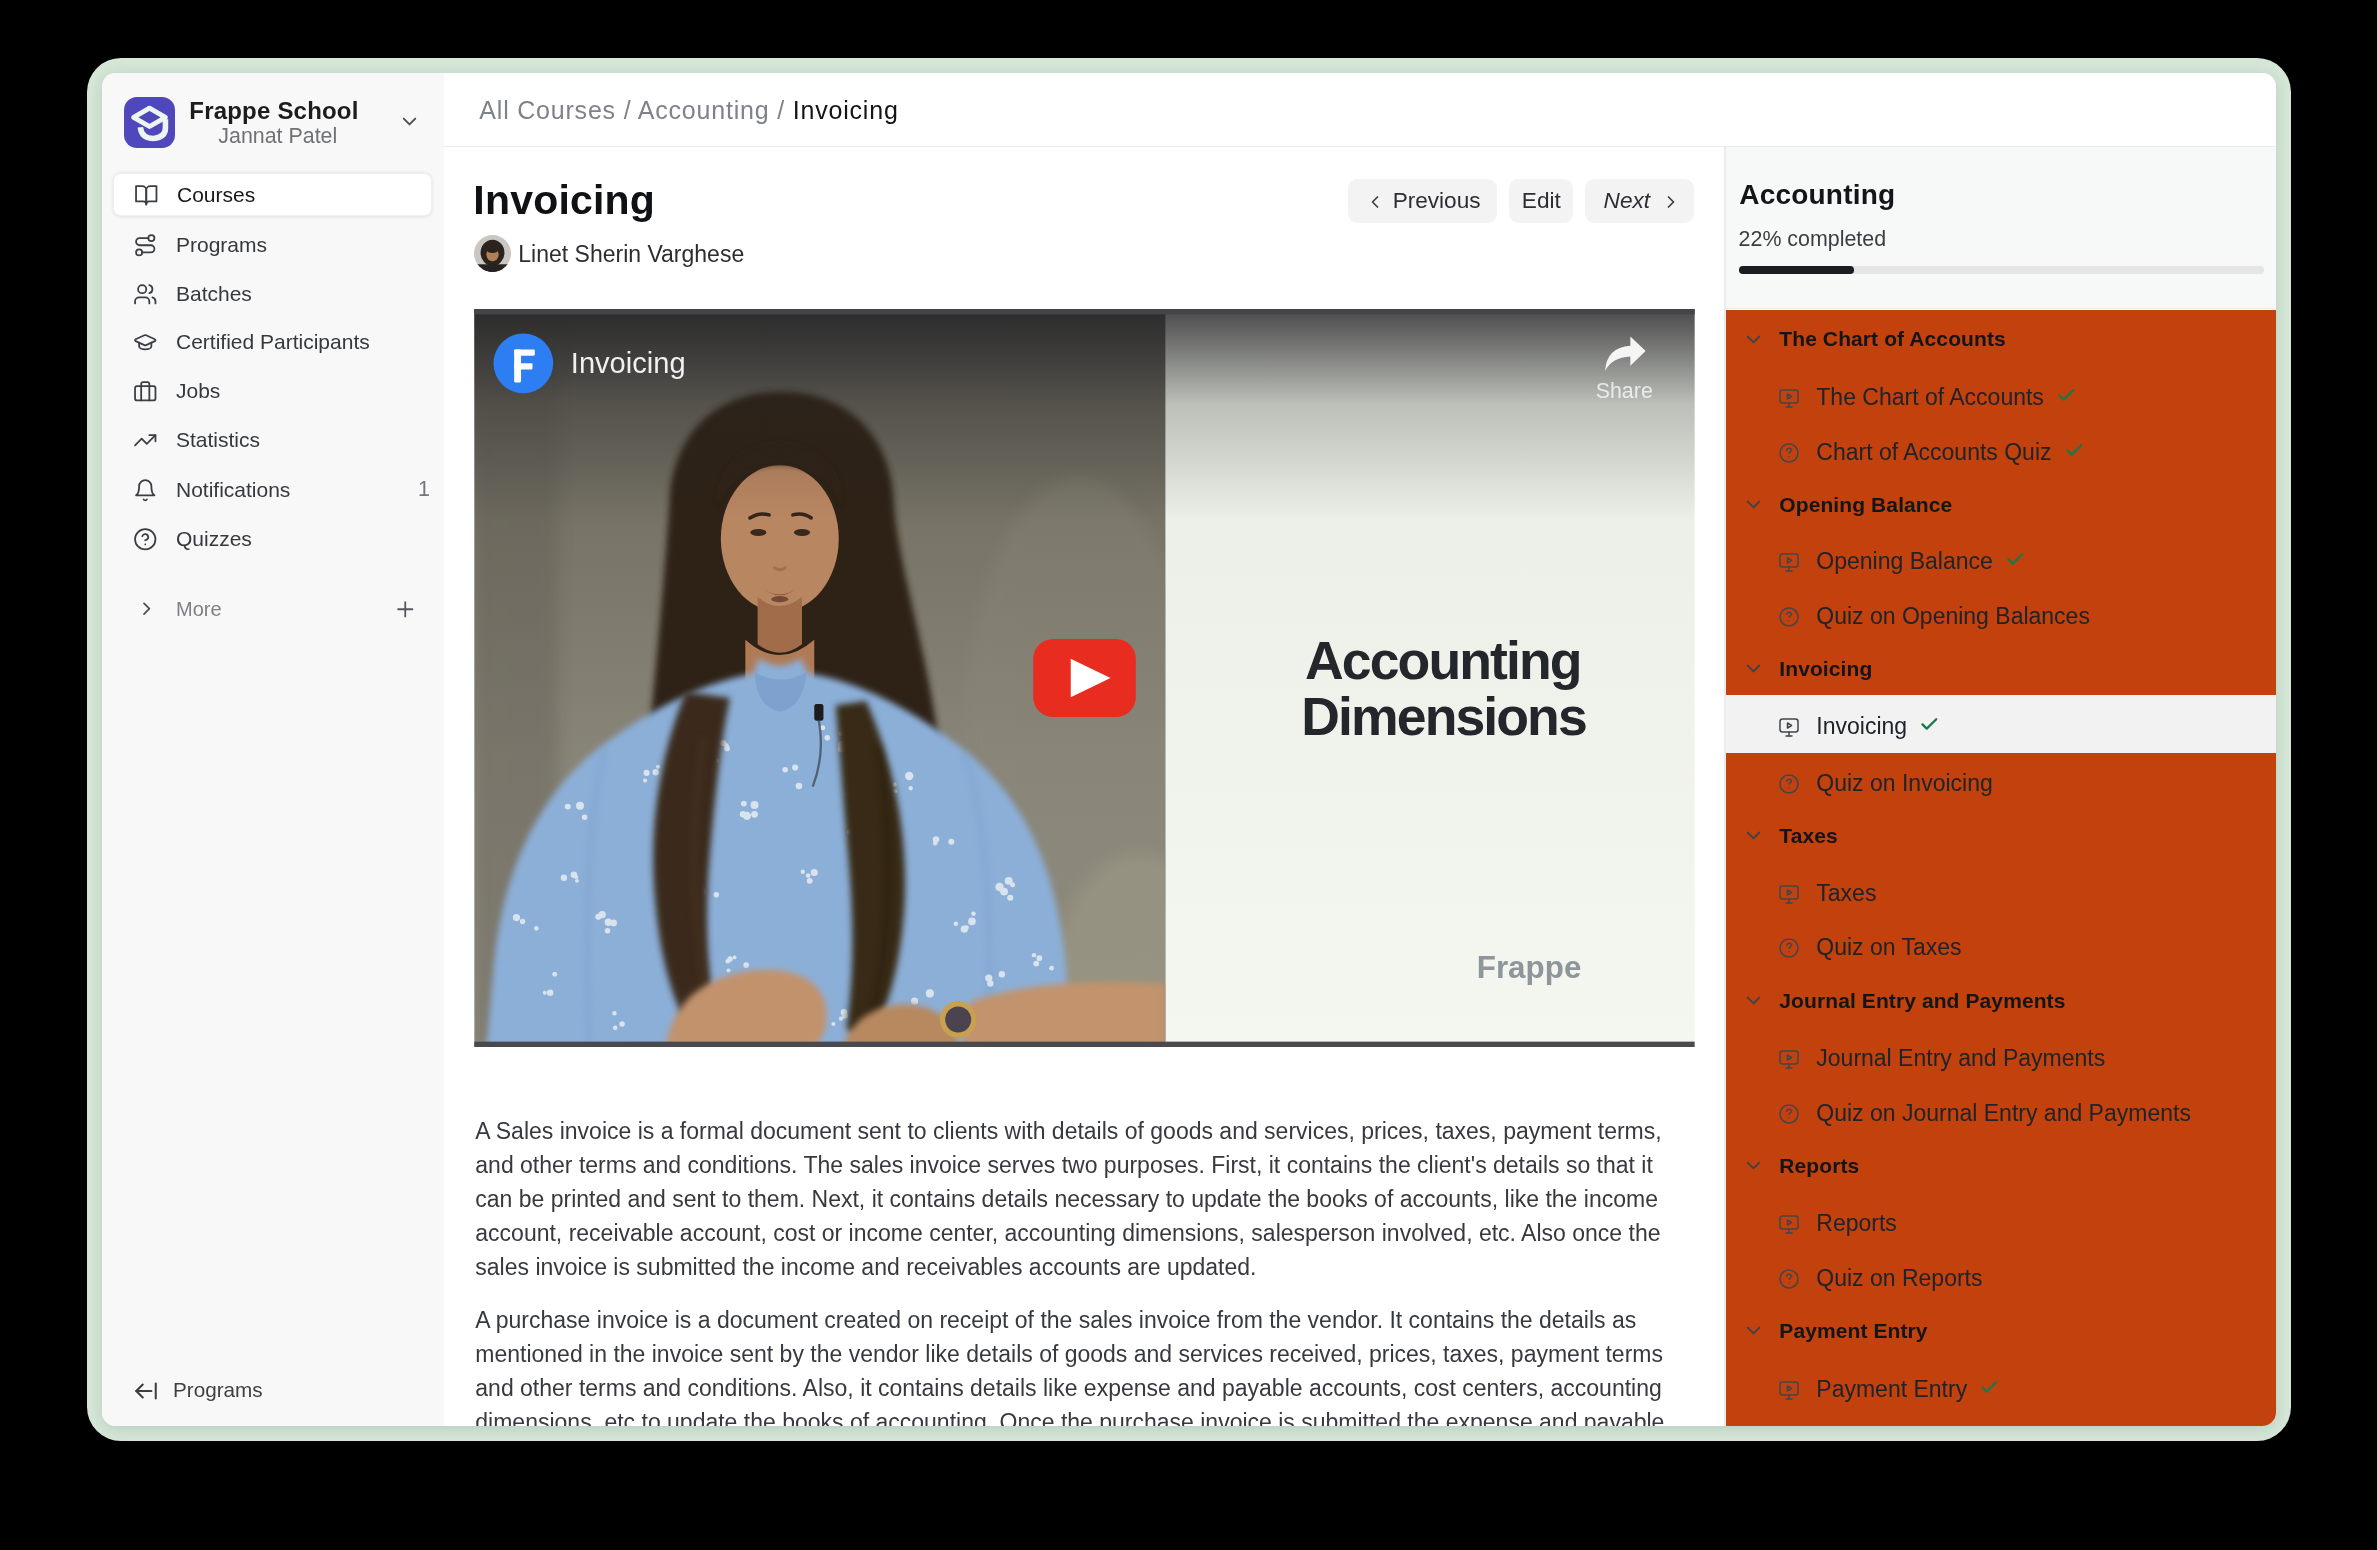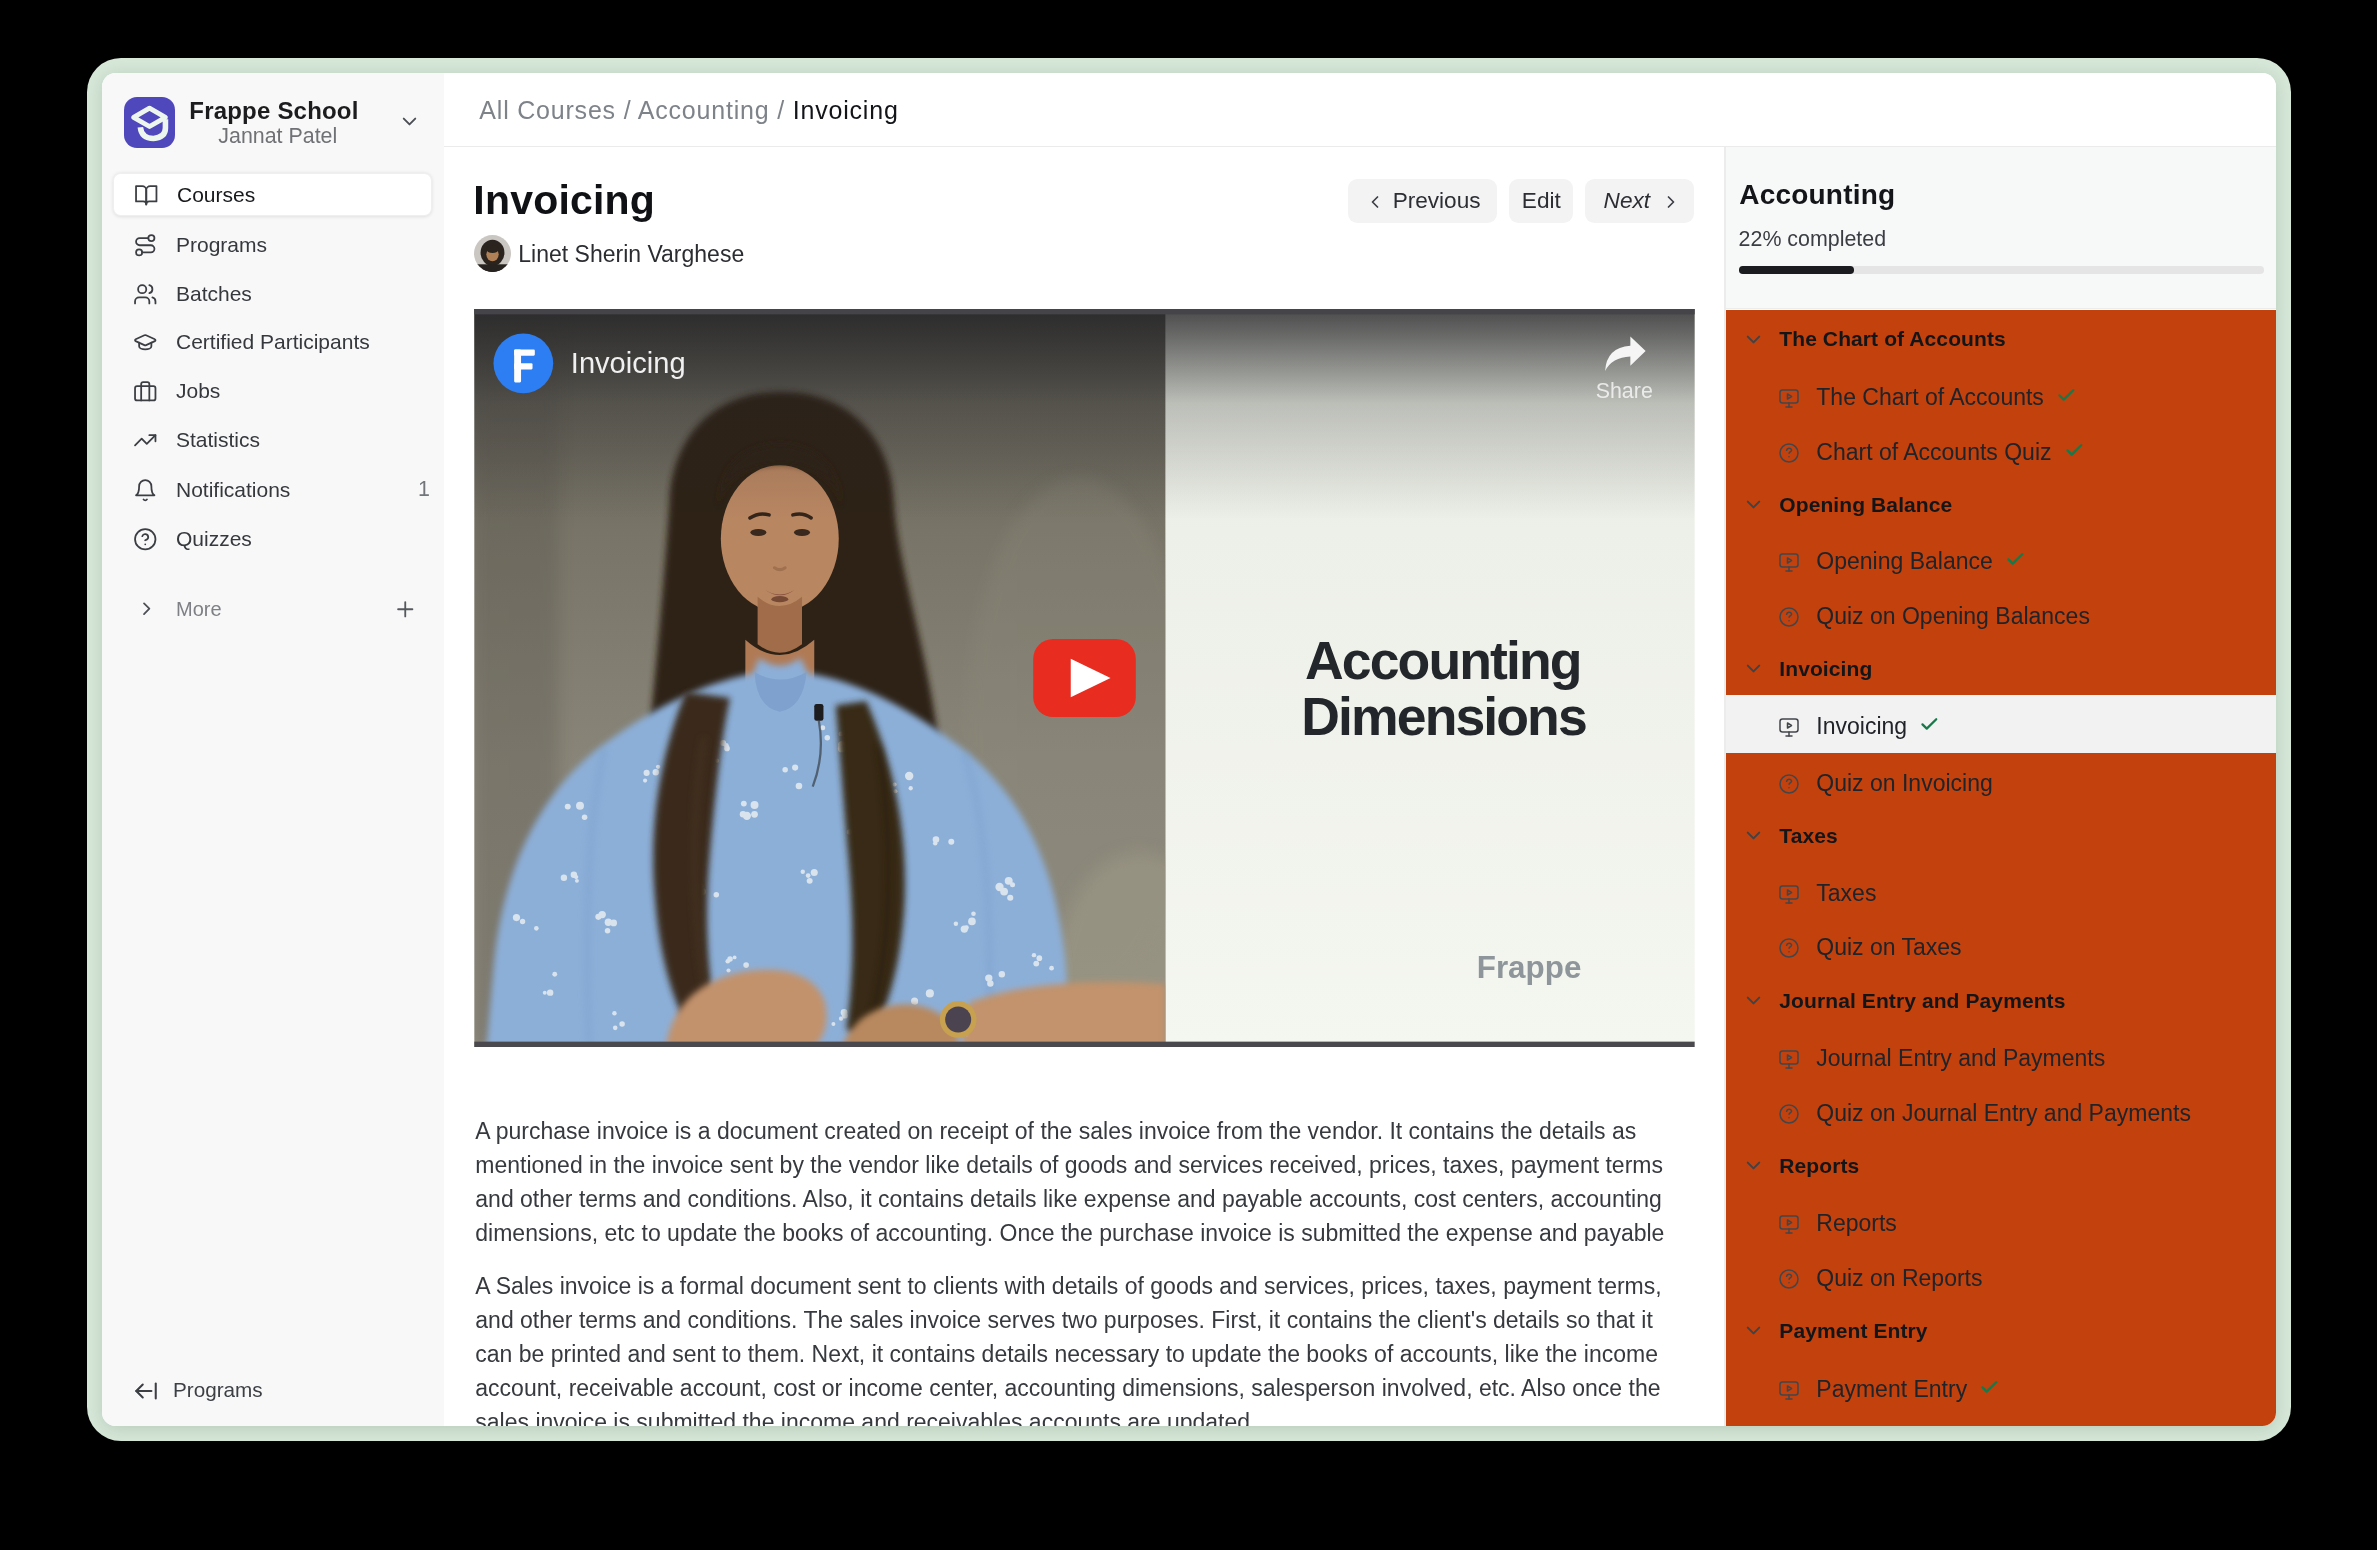--- a/index.html
+++ b/index.html
@@ -391,29 +391,29 @@
     <rect x="730" y="431" width="134" height="102" rx="26" fill="#e92c20"></rect>
     <path d="M779 457 L831 482 L779 507 Z" fill="#ffffff"></path>
 
     <text x="1265" y="483" font-size="70" font-weight="bold" fill="#23262a" text-anchor="middle" letter-spacing="-2.5" font-family="Liberation Sans, sans-serif">Accounting</text>
     <text x="1266" y="556" font-size="70" font-weight="bold" fill="#23262a" text-anchor="middle" letter-spacing="-2.5" font-family="Liberation Sans, sans-serif">Dimensions</text>
 
     <text x="1446" y="874" font-size="41" font-weight="bold" fill="#8f969b" text-anchor="end" font-family="Liberation Sans, sans-serif">Frappe</text>
   </svg></div>
 
   <div class="prose">
-    <p>A purchase invoice is a document created on receipt of the sales invoice from the vendor. It contains the details as<br>
-mentioned in the invoice sent by the vendor like details of goods and services received, prices, taxes, payment terms<br>
-and other terms and conditions. Also, it contains details like expense and payable accounts, cost centers, accounting<br>
-dimensions, etc to update the books of accounting. Once the purchase invoice is submitted the expense and payable</p>
     <p>A Sales invoice is a formal document sent to clients with details of goods and services, prices, taxes, payment terms,<br>
 and other terms and conditions. The sales invoice serves two purposes. First, it contains the client's details so that it<br>
 can be printed and sent to them. Next, it contains details necessary to update the books of accounts, like the income<br>
 account, receivable account, cost or income center, accounting dimensions, salesperson involved, etc. Also once the<br>
 sales invoice is submitted the income and receivables accounts are updated.</p>
+    <p>A purchase invoice is a document created on receipt of the sales invoice from the vendor. It contains the details as<br>
+mentioned in the invoice sent by the vendor like details of goods and services received, prices, taxes, payment terms<br>
+and other terms and conditions. Also, it contains details like expense and payable accounts, cost centers, accounting<br>
+dimensions, etc to update the books of accounting. Once the purchase invoice is submitted the expense and payable</p>
   </div>
 
   <div class="vdiv"></div>
   <div class="rhead">
     <div class="rtitle">Accounting</div>
     <div class="rsub">22% completed</div>
     <div class="track">
           <div class="fill"></div>
         </div>
   </div>

